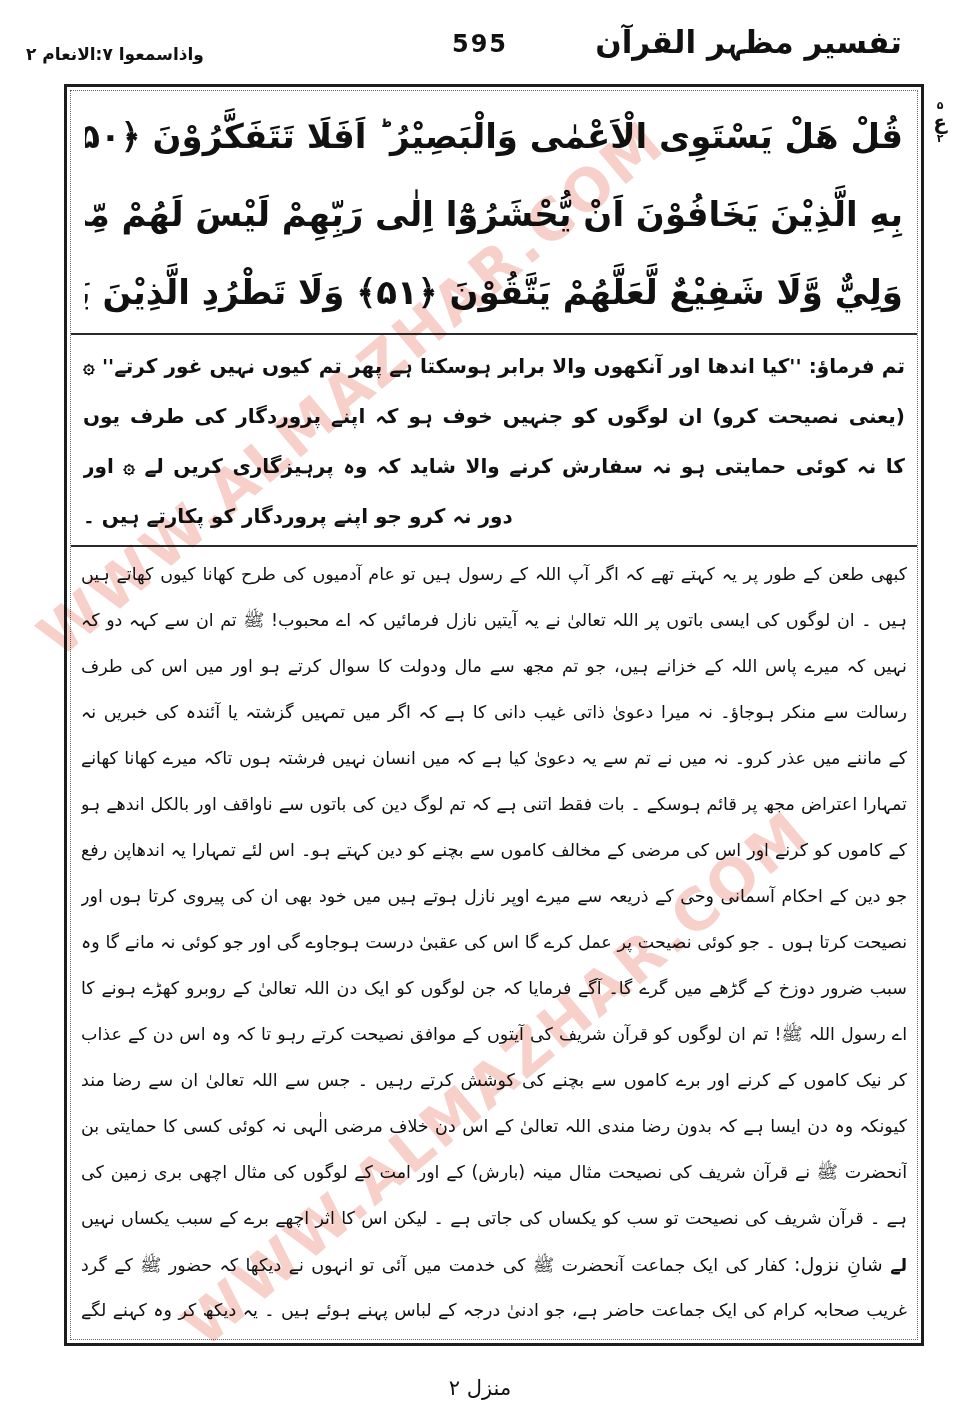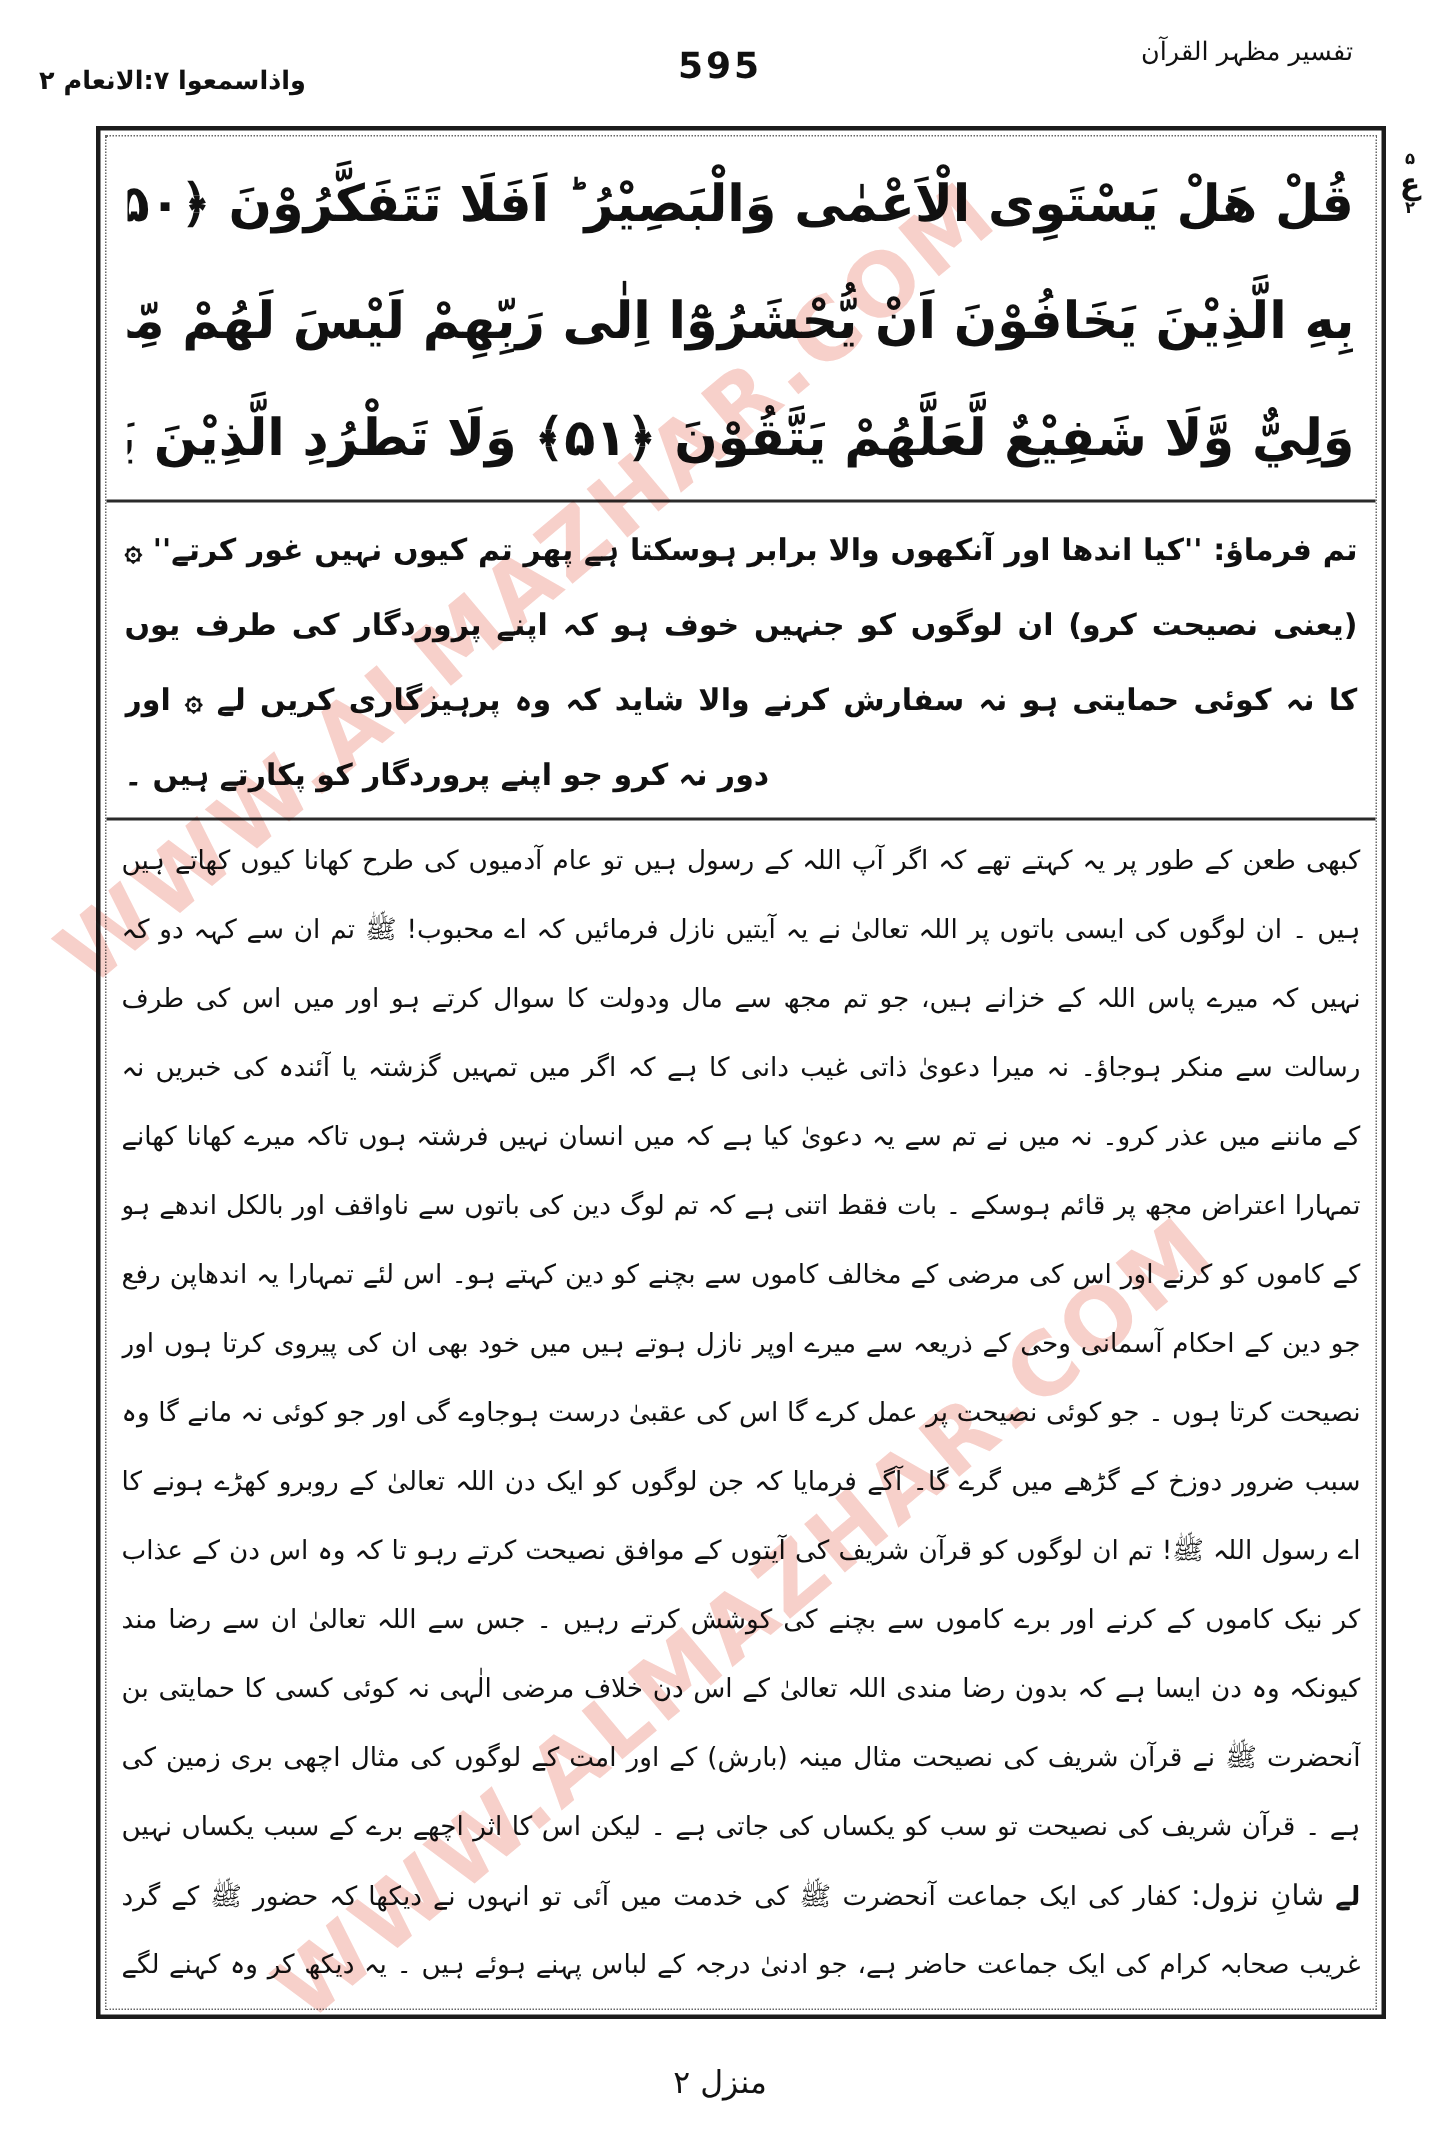--- a/index.html
+++ b/index.html
@@ -9,21 +9,21 @@
     margin:0 auto;
     background:#ffffff;
     font-family:"DejaVu Sans",sans-serif;
     direction:rtl;
     color:#111;
     overflow:hidden;
   }
   
   .hdr-title{
     position:absolute;top:24px;right:58px;
-    font-size:17px;font-weight:normal;
+    font-size:31px;font-weight:bold;
   }
   .hdr-page-number{
     position:absolute;top:30px;left:50%;transform:translateX(-50%);
     font-size:24px;font-weight:bold;letter-spacing:2px;
   }
   .hdr-juz{
     position:absolute;top:32px;left:26px;
     font-size:17px;font-weight:bold;margin-top:12px;
   }
   

